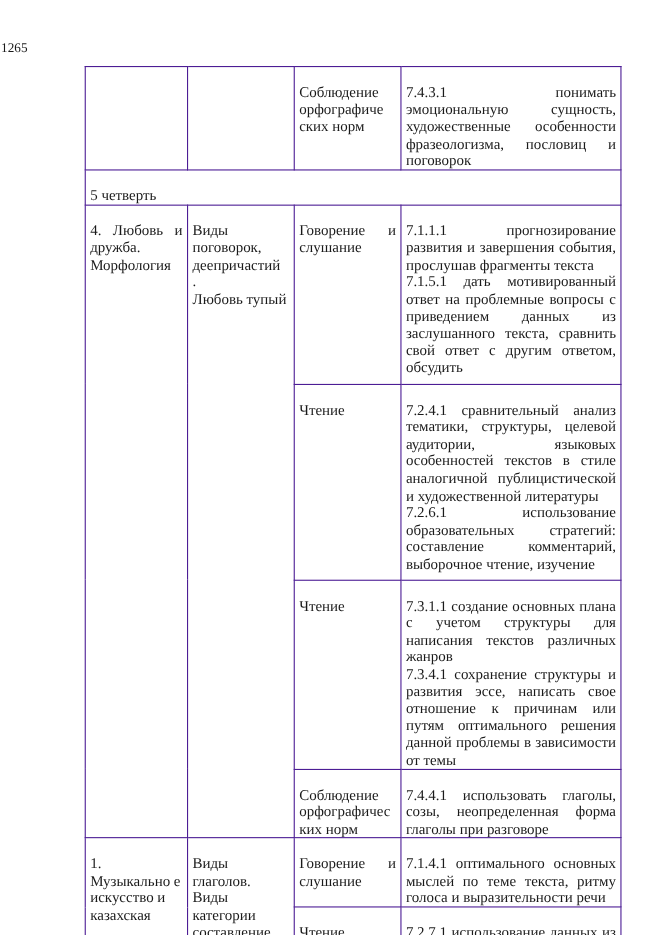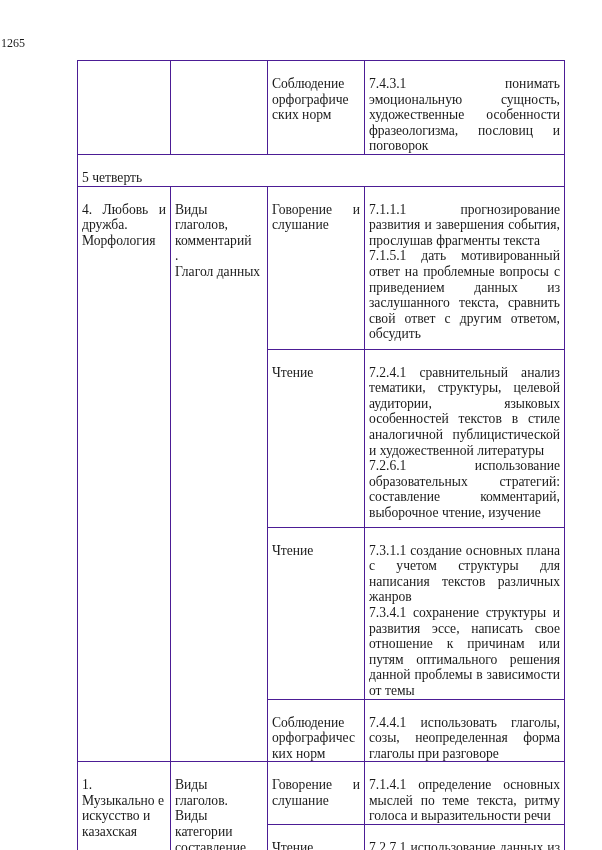--- a/index.html
+++ b/index.html
@@ -51,23 +51,23 @@
     </td>
   </tr>
 
   <tr style="height:19px">
     <td colspan="4">5 четверть</td>
   </tr>
 
   <tr style="height:163px">
     <td rowspan="4" class="just">4. Любовь и дружба. Морфология</td>
     <td rowspan="4">
-      <span style="display:block">Виды глаголов, комментарий</span>
+      <span style="display:block">Виды поговорок, деепричастий</span>
       <span style="display:block">.</span>
-      <span style="display:block">Глагол данных</span>
+      <span style="display:block">Любовь тупый</span>
     </td>
     <td class="just">Говорение и слушание</td>
     <td>
       <span class="blk">7.1.1.1 прогнозирование развития и завершения события, прослушав фрагменты текста</span>
       <span class="blk">7.1.5.1 дать мотивированный ответ на проблемные вопросы с приведением данных из заслушанного текста, сравнить свой ответ с другим ответом, обсудить</span>
     </td>
   </tr>
   <tr style="height:178px">
     <td>Чтение</td>
     <td>
@@ -87,21 +87,21 @@
     <td>
       <span class="blk">7.4.4.1 использовать глаголы, созы, неопределенная форма глаголы при разговоре</span>
     </td>
   </tr>
 
   <tr style="height:49px">
     <td rowspan="2">1. Музыкально е искусство и казахская</td>
     <td rowspan="2">Виды глаголов. Виды категории составление</td>
     <td class="just">Говорение и слушание</td>
     <td>
-      <span class="blk">7.1.4.1 определение основных мыслей по теме текста, ритму голоса и выразительности речи</span>
+      <span class="blk">7.1.4.1 оптимального основных мыслей по теме текста, ритму голоса и выразительности речи</span>
     </td>
   </tr>
   <tr style="height:33px">
     <td>Чтение</td>
     <td>
       <span class="blk jl">7.2.7.1 использование данных из интернета, заслушанного,</span>
     </td>
   </tr>
 </tbody>
   </table>

